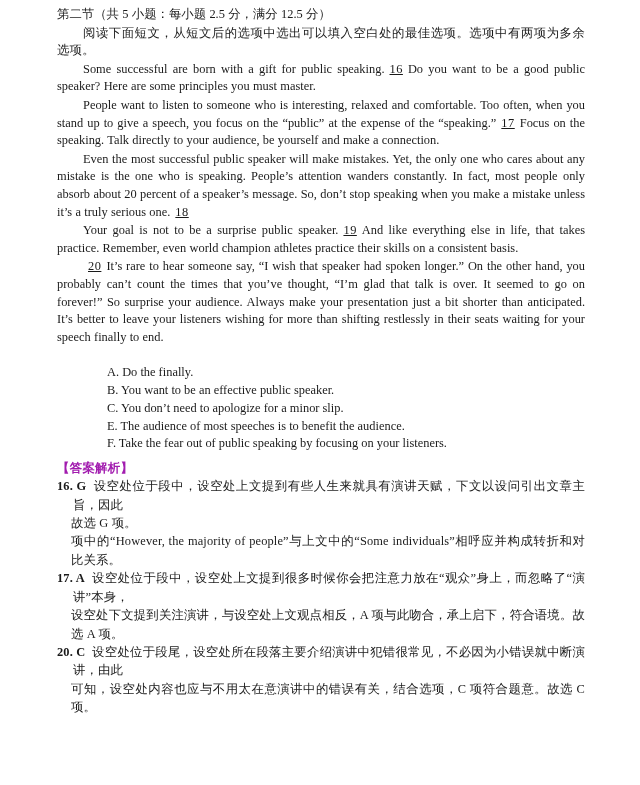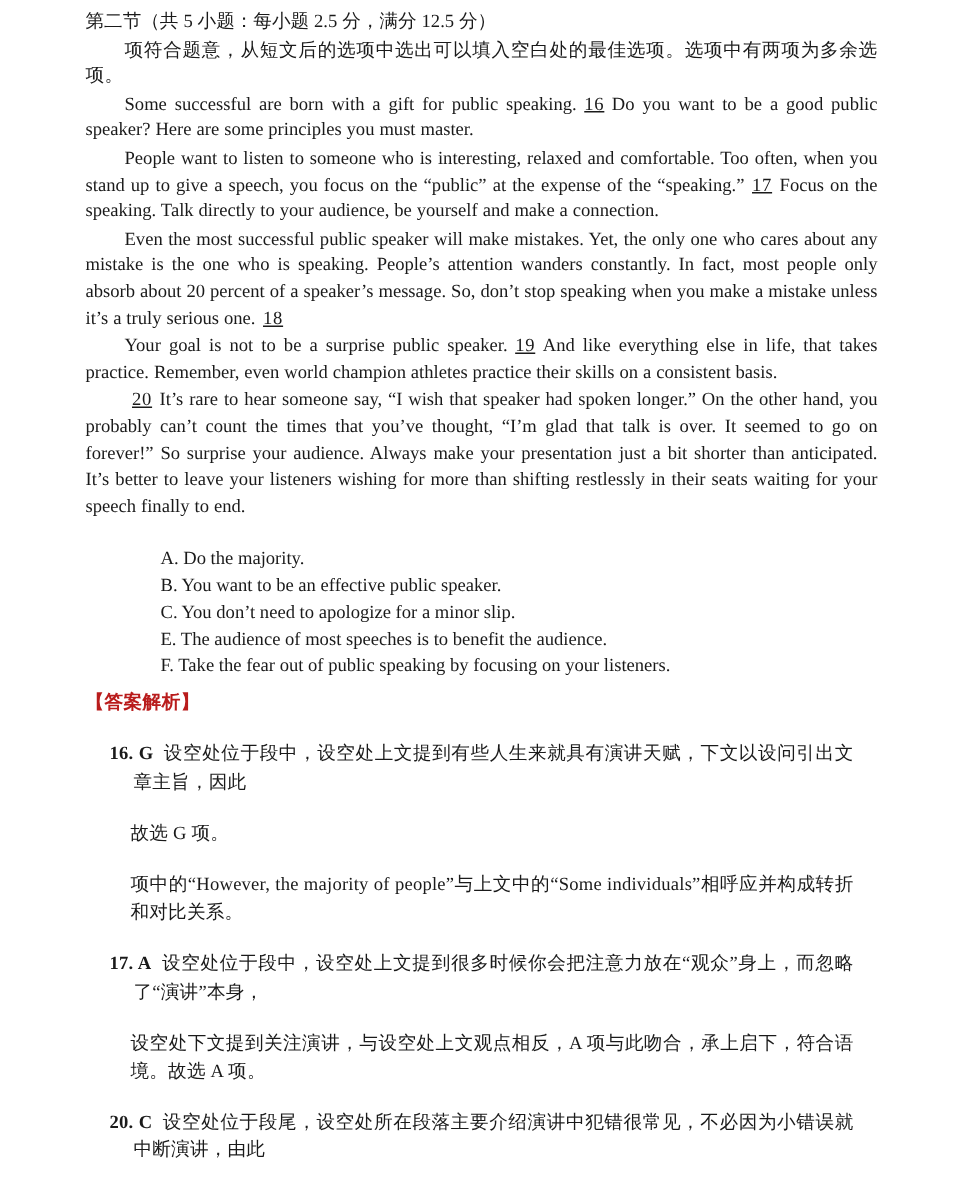--- a/index.html
+++ b/index.html
@@ -64,33 +64,33 @@
   .opt {
     font-size: 12.4px;
     line-height: 17.8px;
     margin: 0;
     padding-left: 50px;
     text-indent: 0;
   }
 
   
   .tag {
-    color: #b91c1c;
+    color: #a21caf;
     font-weight: bold;
     font-size: 12.4px;
     line-height: 18px;
     letter-spacing: 0.3px;
     font-family: "DejaVu Sans", "Liberation Sans", sans-serif;
   }
 
   .ana {
     font-size: 12.4px;
     line-height: 18.4px;
     text-align: justify;
-    margin: 16px;
+    margin: 0;
     padding-left: 16px;
     text-indent: -16px;
     letter-spacing: 0.15px;
   }
   .ana .num {
     font-weight: bold;
   }
   .ana.hang2 {
     padding-left: 14px;
     text-indent: 0;
@@ -100,36 +100,36 @@
   .spacer-lg { height: 17px; }
 </style>
 </head>
 <body>
 
 <div class="page">
   <div class="content">
 
     <div class="p noindent">第二节（共 5 小题：每小题 2.5 分，满分 12.5 分）</div>
 
-    <div class="p cn">项符合题意，从短文后的选项中选出可以填入空白处的最佳选项。选项中有两项为多余选项。</div>
+    <div class="p cn">阅读下面短文，从短文后的选项中选出可以填入空白处的最佳选项。选项中有两项为多余选项。</div>
 
     <p class="p eng"><span>Some successful are born with a gift for public speaking.</span><span class="blank">16</span><span>Do you want to be a good public speaker? Here are some principles you must master.</span></p>
 
     <p class="p eng"><span>People want to listen to someone who is interesting, relaxed and comfortable. Too often, when you stand up to give a speech, you focus on the “public” at the expense of the “speaking.”</span><span class="blank">17</span><span>Focus on the speaking. Talk directly to your audience, be yourself and make a connection.</span></p>
 
     <p class="p eng"><span>Even the most successful public speaker will make mistakes. Yet, the only one who cares about any mistake is the one who is speaking. People’s attention wanders constantly. In fact, most people only absorb about 20 percent of a speaker’s message. So, don’t stop speaking when you make a mistake unless it’s a truly serious one.</span><span class="blank">18</span></p>
 
     <p class="p eng"><span>Your goal is not to be a surprise public speaker.</span><span class="blank">19</span><span>And like everything else in life, that takes practice. Remember, even world champion athletes practice their skills on a consistent basis.</span></p>
 
     <p class="p eng"><span class="blank">20</span><span>It’s rare to hear someone say, “I wish that speaker had spoken longer.” On the other hand, you probably can’t count the times that you’ve thought, “I’m glad that talk is over. It seemed to go on forever!” So surprise your audience. Always make your presentation just a bit shorter than anticipated. It’s better to leave your listeners wishing for more than shifting restlessly in their seats waiting for your speech finally to end.</span></p>
 
     <div class="spacer-lg"></div>
 
     <ul class="options">
-      <li class="opt">A. Do the majority.</li>
+      <li class="opt">A. Do the finally.</li>
       <li class="opt">B. You want to be an effective public speaker.</li>
       <li class="opt">C. You don’t need to apologize for a minor slip.</li>
       <li class="opt">E. The audience of most speeches is to benefit the audience.</li>
       <li class="opt">F. Take the fear out of public speaking by focusing on your listeners.</li>
     </ul>
 
     <div class="spacer-sm"></div>
 
     <div class="tag">【答案解析】</div>
 

